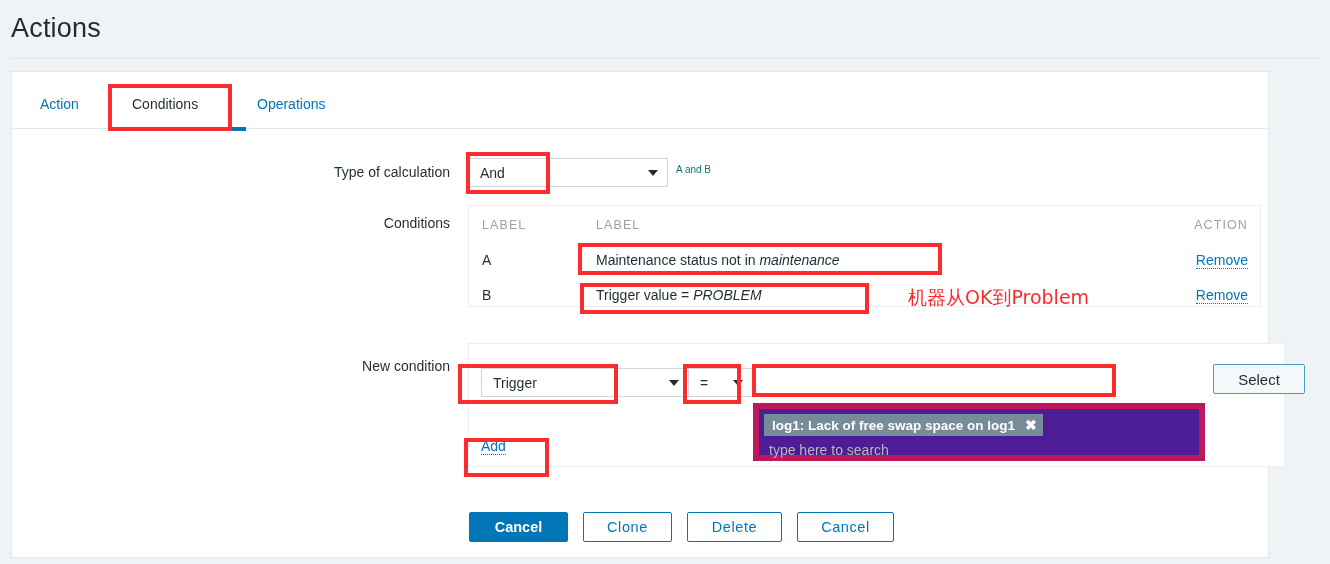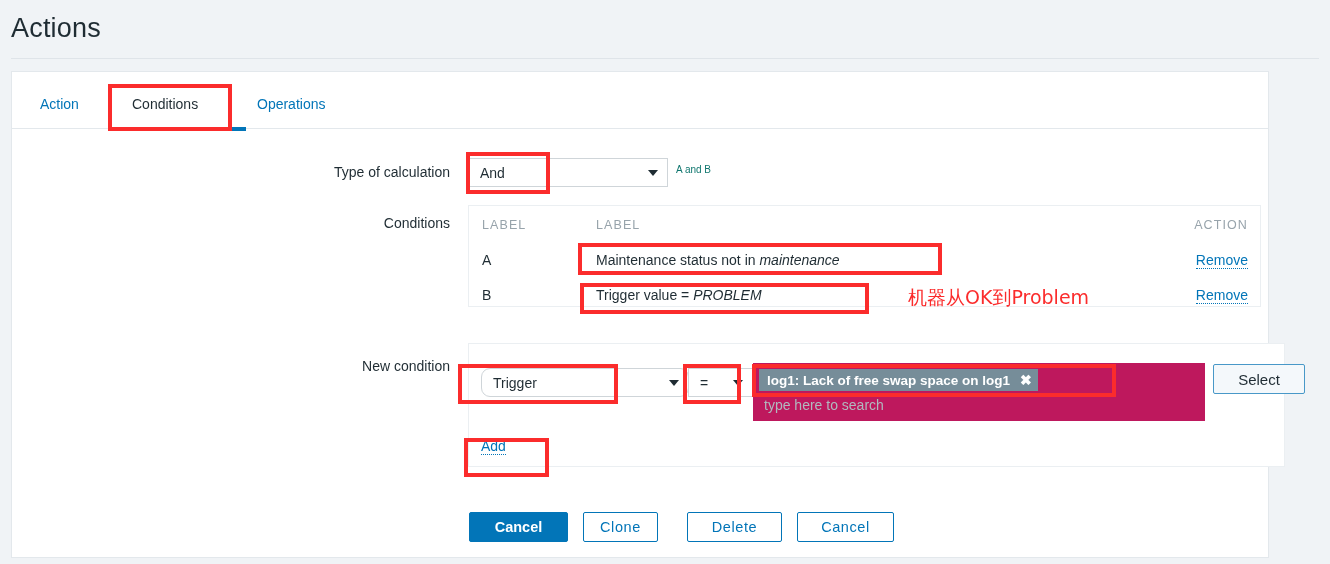--- a/index.html
+++ b/index.html
@@ -112,22 +112,23 @@
   
   .newcond-box {
     position: absolute;
     border: 1px solid #ebeff2;
     background: #ffffff;
   }
 
   
   .multiselect {
     position: absolute;
-    border: 1px solid #be185d;
-    background: #be185d;
+    border: 6px solid #be185d;
+    background: #4c1d95;
+    margin-top: 40px;
   }
   .ms-tag {
     position: absolute;
     background: #768d99;
     color: #ffffff;
     font-size: 13.5px;
     font-weight: bold;
     height: 22px;
     display: flex; align-items: center;
     padding: 0 6px 0 8px;
@@ -228,21 +229,21 @@
 
       <div class="cond-cell" style="left:13px; top:81px;">B</div>
       <div class="cond-cell" style="left:127px; top:81px;"><span>Trigger value = </span><i>PROBLEM</i></div>
       <div class="link" style="right:12px; top:81px;">Remove</div>
     </div>
 
     <div class="row-label" style="left:190px; top:229px; width:260px;">New condition</div>
 
     <div class="newcond-box" style="left:468px; top:214px; width:817px; height:124px;">
 
-      <div class="sel" style="left:12px; top:24px; width:208px;border-radius:9px;">
+      <div class="sel" style="left:12px; top:24px; width:208px;">
         <span>Trigger</span>
         <span class="caret"></span>
       </div>
 
       <div class="sel" style="left:219px; top:24px; width:65px; padding-left:11px;">
         <span>=</span>
         <span class="caret"></span>
       </div>
 
       <div class="multiselect" style="left:284px; top:19px; width:452px; height:58px;">
@@ -252,21 +253,21 @@
         </div>
         <div class="ms-placeholder" style="left:10px; top:33px;">type here to search</div>
       </div>
 
       <div class="btn-select" style="left:744px; top:20px; width:92px; height:30px;">Select</div>
 
       <div class="link" style="left:12px; top:94px;">Add</div>
     </div>
 
     <div class="btn btn-primary" style="left:469px; top:383px; width:99px;">Cancel</div>
-    <div class="btn btn-secondary" style="left:583px; top:383px; width:75px;">Clone</div>
+    <div class="btn btn-secondary" style="left:583px; top:383px; width:89px;">Clone</div>
     <div class="btn btn-secondary" style="left:687px; top:383px; width:95px;">Delete</div>
     <div class="btn btn-secondary" style="left:797px; top:383px; width:97px;">Cancel</div>
   </div>
 
   <div class="annot-rect" style="left:108px; top:84px;  width:124px; height:47px;"></div>
   <div class="annot-rect" style="left:466px; top:152px; width:84px;  height:42px;"></div>
   <div class="annot-rect" style="left:578px; top:243px; width:364px; height:32px;"></div>
   <div class="annot-rect" style="left:580px; top:283px; width:289px; height:31px;"></div>
   <div class="annot-rect" style="left:458px; top:364px; width:160px; height:40px;"></div>
   <div class="annot-rect" style="left:683px; top:364px; width:58px;  height:40px;"></div>

